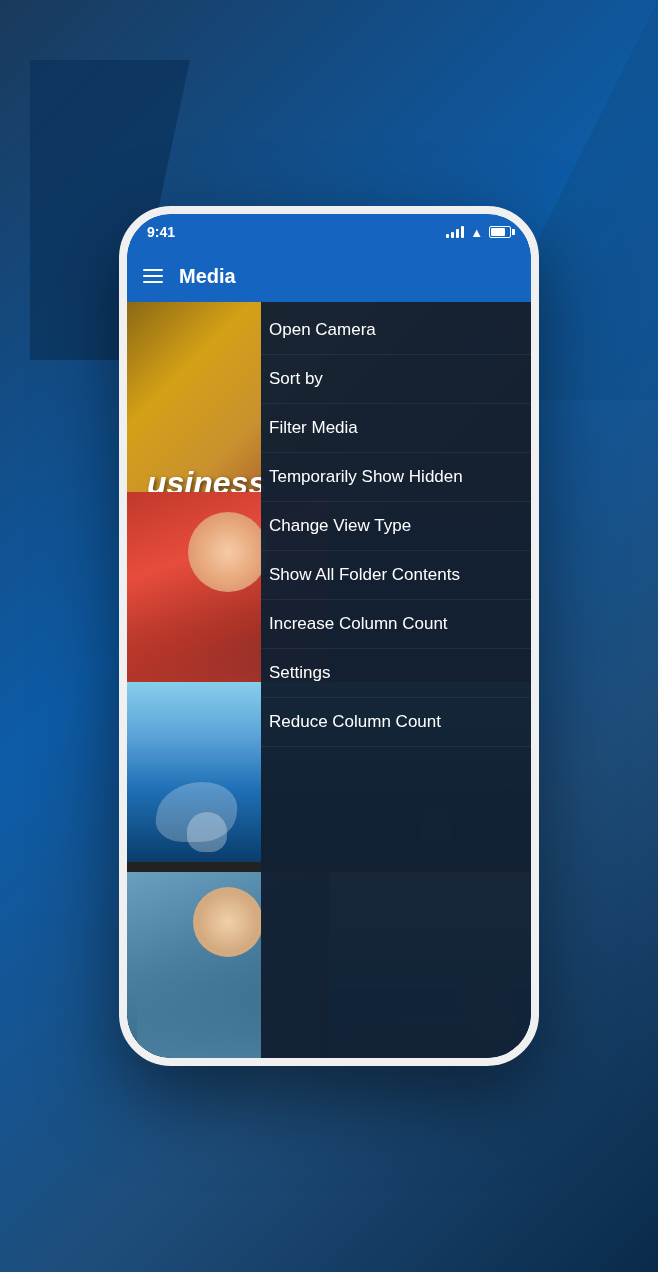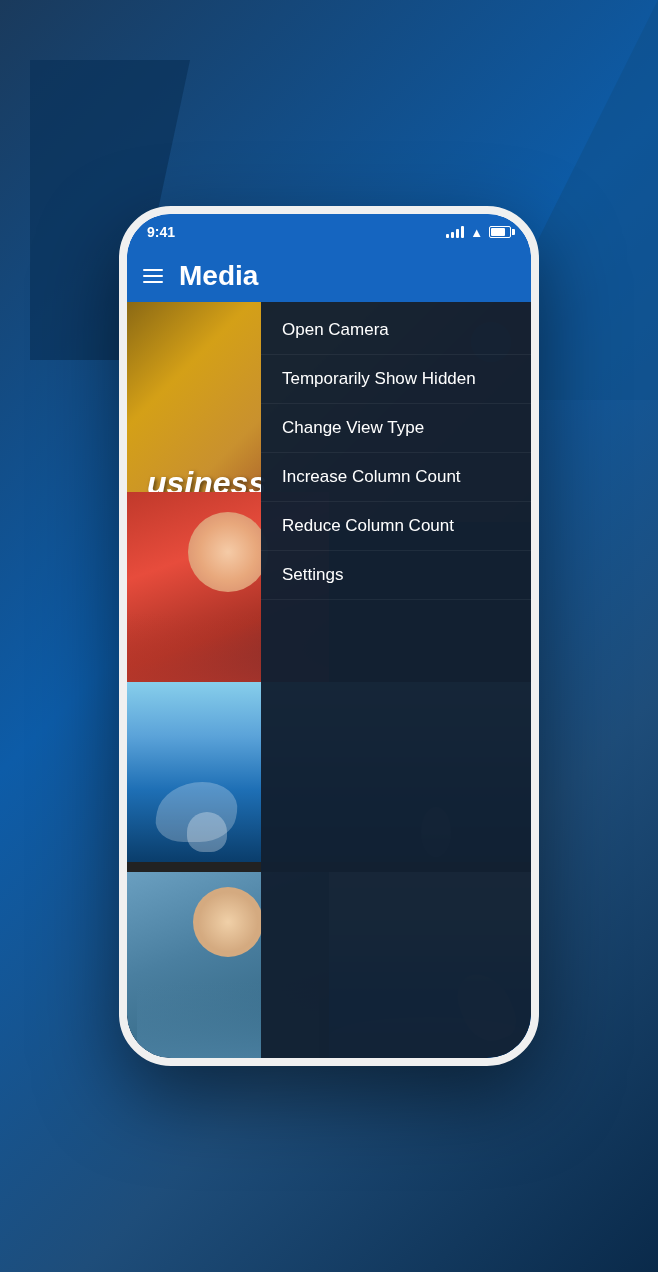--- a/index.html
+++ b/index.html
@@ -148,21 +148,21 @@
     .hamburger-icon span {
       display: block;
       width: 20px;
       height: 2px;
       background: white;
       border-radius: 1px;
     }
 
     .app-title {
       color: white;
-      font-size: 28px;
+      font-size: 20px;
       font-weight: 600;
     }
 
     
     .content-area {
       position: relative;
       flex: 1;
       height: calc(100% - 88px);
       background: #222;
     }
@@ -201,21 +201,21 @@
       position: absolute;
       top: 0;
       right: 0;
       width: 270px;
       background: rgba(18, 32, 50, 0.97);
       z-index: 100;
       bottom: 0;
     }
 
     .menu-item {
-      padding: 14px 21px;
+      padding: 14px 8px;
       color: white;
       font-size: 17px;
       font-weight: 400;
       cursor: pointer;
       border-bottom: 1px solid rgba(255,255,255,0.06);
       display: flex;
       align-items: center;
     }
 
     .menu-item:first-child {
@@ -286,31 +286,40 @@
           <div style="position:absolute; bottom:5px; left:0; right:0; height:40px; background:rgba(255,255,255,0.15); border-radius:50% 50% 0 0;"></div>
         </div>
 
       </div>
 
       <div class="dropdown-menu">
         <div class="menu-item">
           <span>Open Camera</span>
         </div>
         <div class="menu-item">
+          <span>Sort by</span>
+        </div>
+        <div class="menu-item">
+          <span>Filter Media</span>
+        </div>
+        <div class="menu-item">
           <span>Temporarily Show Hidden</span>
         </div>
         <div class="menu-item">
           <span>Change View Type</span>
         </div>
         <div class="menu-item">
+          <span>Show All Folder Contents</span>
+        </div>
+        <div class="menu-item">
           <span>Increase Column Count</span>
         </div>
         <div class="menu-item">
+          <span>Settings</span>
+        </div>
+        <div class="menu-item">
           <span>Reduce Column Count</span>
-        </div>
-        <div class="menu-item">
-          <span>Settings</span>
         </div>
       </div>
 
     </div>
   </div>
 </div>
 
 </body></html>

